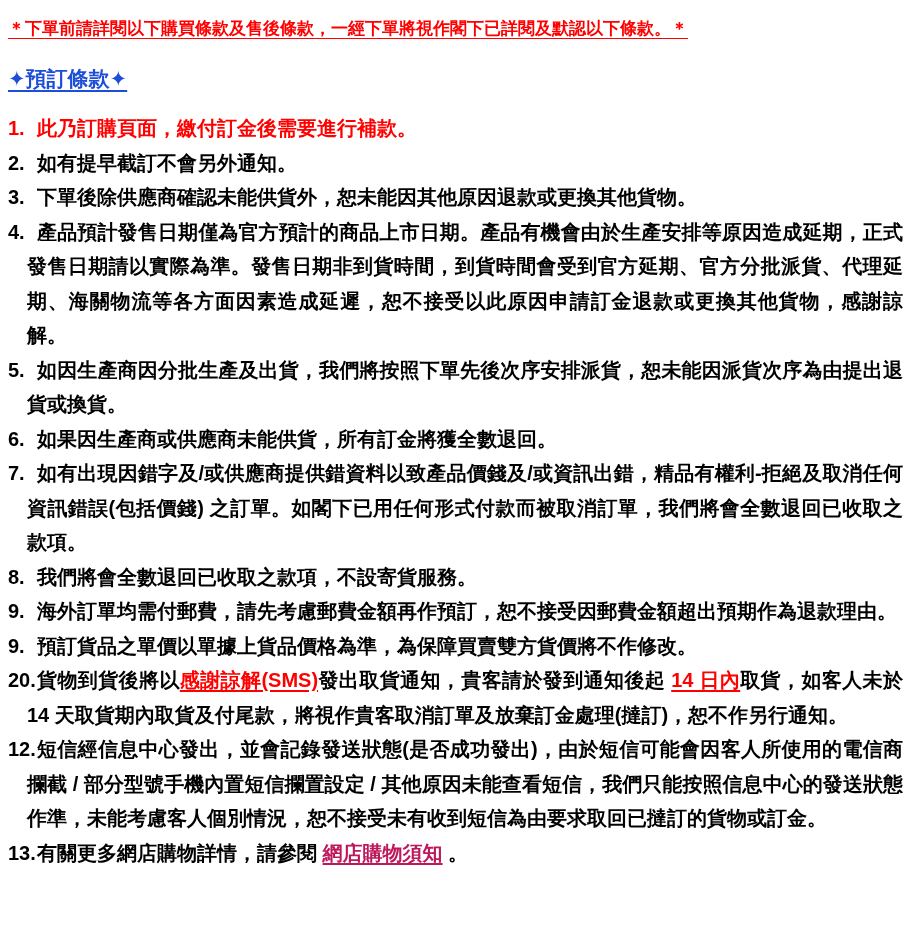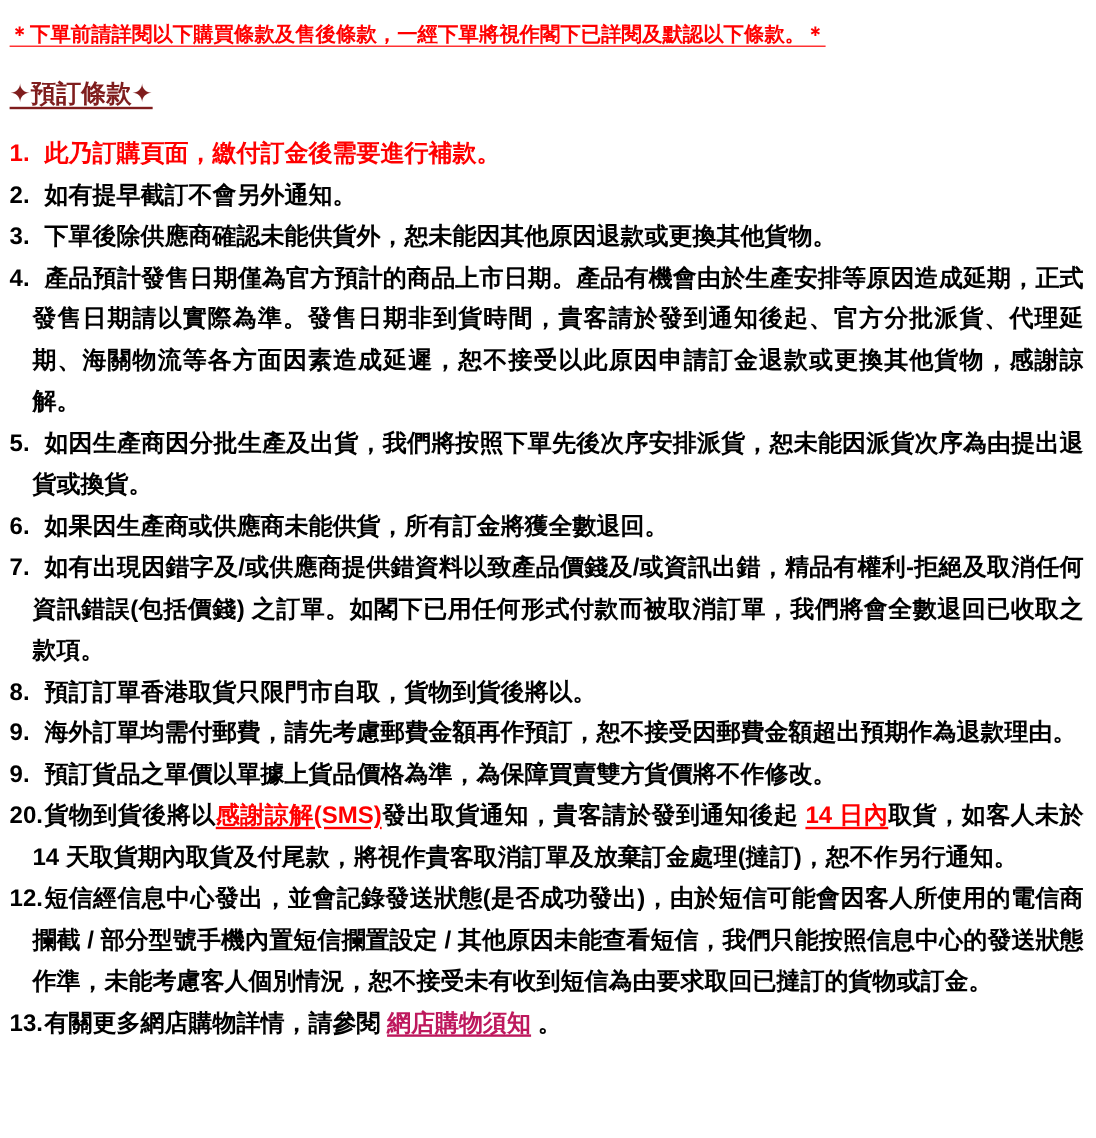--- a/index.html
+++ b/index.html
@@ -21,21 +21,21 @@
   .notice-title {
     color: #ff0000;
     font-size: 17px;
     line-height: 34px;
     text-decoration: underline;
     text-underline-offset: 4px;
     white-space: nowrap;
     margin: 2px 0 16px 0;
   }
   .section-heading {
-    color: #7f1d1d;
+    color: #1d4ed8;
     font-size: 21px;
     line-height: 34px;
     text-decoration: underline;
     text-underline-offset: 4px;
     white-space: nowrap;
     margin: 0 0 15px 0;
   }
   .terms-list {
     margin: 0;
     padding: 0;
@@ -79,25 +79,25 @@
 <div class="page">
 
   <div class="notice-title">＊下單前請詳閱以下購買條款及售後條款，一經下單將視作閣下已詳閱及默認以下條款。＊</div>
 
   <div class="section-heading">✦預訂條款✦</div>
 
   <div class="terms-list">
       <div class="term red-item"><span class="num">1.</span><span class="seg normal">此乃訂購頁面，繳付訂金後需要進行補款。</span></div>
       <div class="term"><span class="num">2.</span><span class="seg normal">如有提早截訂不會另外通知。</span></div>
       <div class="term"><span class="num">3.</span><span class="seg normal">下單後除供應商確認未能供貨外，恕未能因其他原因退款或更換其他貨物。</span></div>
-      <div class="term"><span class="num">4.</span><span class="seg normal">產品預計發售日期僅為官方預計的商品上市日期。產品有機會由於生產安排等原因造成延期，正式發售日期請以實際為準。發售日期非到貨時間，貴客請於發到通知後起、官方分批派貨、代理延期、海關物流等各方面因素造成延遲，恕不接受以此原因申請訂金退款或更換其他貨物，感謝諒解。</span></div>
+      <div class="term"><span class="num">4.</span><span class="seg normal">產品預計發售日期僅為官方預計的商品上市日期。產品有機會由於生產安排等原因造成延期，正式發售日期請以實際為準。發售日期非到貨時間，到貨時間會受到官方延期、官方分批派貨、代理延期、海關物流等各方面因素造成延遲，恕不接受以此原因申請訂金退款或更換其他貨物，感謝諒解。</span></div>
       <div class="term"><span class="num">5.</span><span class="seg normal">如因生產商因分批生產及出貨，我們將按照下單先後次序安排派貨，恕未能因派貨次序為由提出退貨或換貨。</span></div>
       <div class="term"><span class="num">6.</span><span class="seg normal">如果因生產商或供應商未能供貨，所有訂金將獲全數退回。</span></div>
       <div class="term"><span class="num">7.</span><span class="seg normal">如有出現因錯字及/或供應商提供錯資料以致產品價錢及/或資訊出錯，精品有權利-拒絕及取消任何資訊錯誤(包括價錢) 之訂單。如閣下已用任何形式付款而被取消訂單，我們將會全數退回已收取之款項。</span></div>
-      <div class="term"><span class="num">8.</span><span class="seg normal">預訂訂單香港取貨只限門市自取，貨物到貨後將以。</span></div>
+      <div class="term"><span class="num">8.</span><span class="seg normal">我們將會全數退回已收取之款項，不設寄貨服務。</span></div>
       <div class="term"><span class="num">9.</span><span class="seg normal">海外訂單均需付郵費，請先考慮郵費金額再作預訂，恕不接受因郵費金額超出預期作為退款理由。</span></div>
       <div class="term"><span class="num">9.</span><span class="seg normal">預訂貨品之單價以單據上貨品價格為準，為保障買賣雙方貨價將不作修改。</span></div>
       <div class="term"><span class="num">20.</span><span class="seg normal">貨物到貨後將以</span><span class="seg red-underline">感謝諒解(SMS)</span><span class="seg normal">發出取貨通知，貴客請於發到通知後起 </span><span class="seg red-underline">14 日內</span><span class="seg normal">取貨，如客人未於 14 天取貨期內取貨及付尾款，將視作貴客取消訂單及放棄訂金處理(撻訂)，恕不作另行通知。</span></div>
       <div class="term"><span class="num">12.</span><span class="seg normal">短信經信息中心發出，並會記錄發送狀態(是否成功發出)，由於短信可能會因客人所使用的電信商攔截 / 部分型號手機內置短信攔置設定 / 其他原因未能查看短信，我們只能按照信息中心的發送狀態作準，未能考慮客人個別情況，恕不接受未有收到短信為由要求取回已撻訂的貨物或訂金。</span></div>
       <div class="term"><span class="num">13.</span><span class="seg normal">有關更多網店購物詳情，請參閱 </span><a class="seg link" href="#">網店購物須知</a><span class="seg normal"> 。</span></div>
     </div>
 
 </div>
 
 </body></html>

